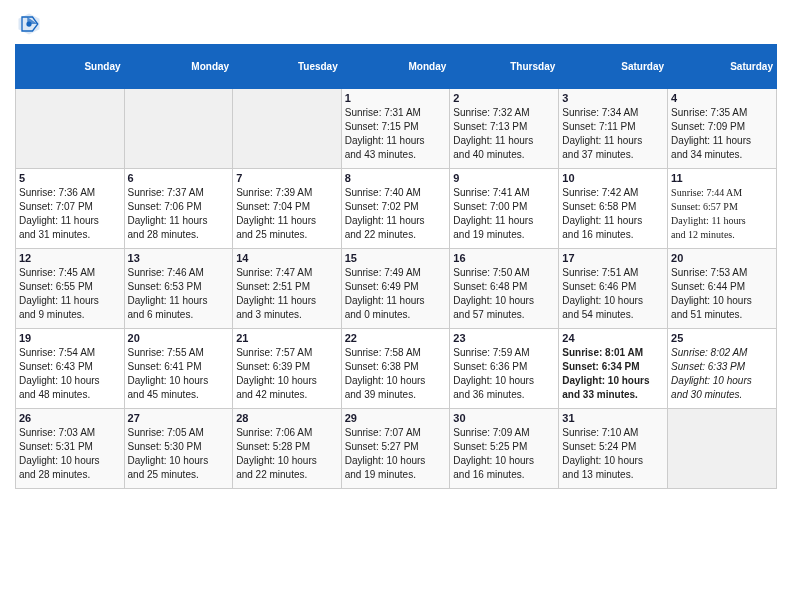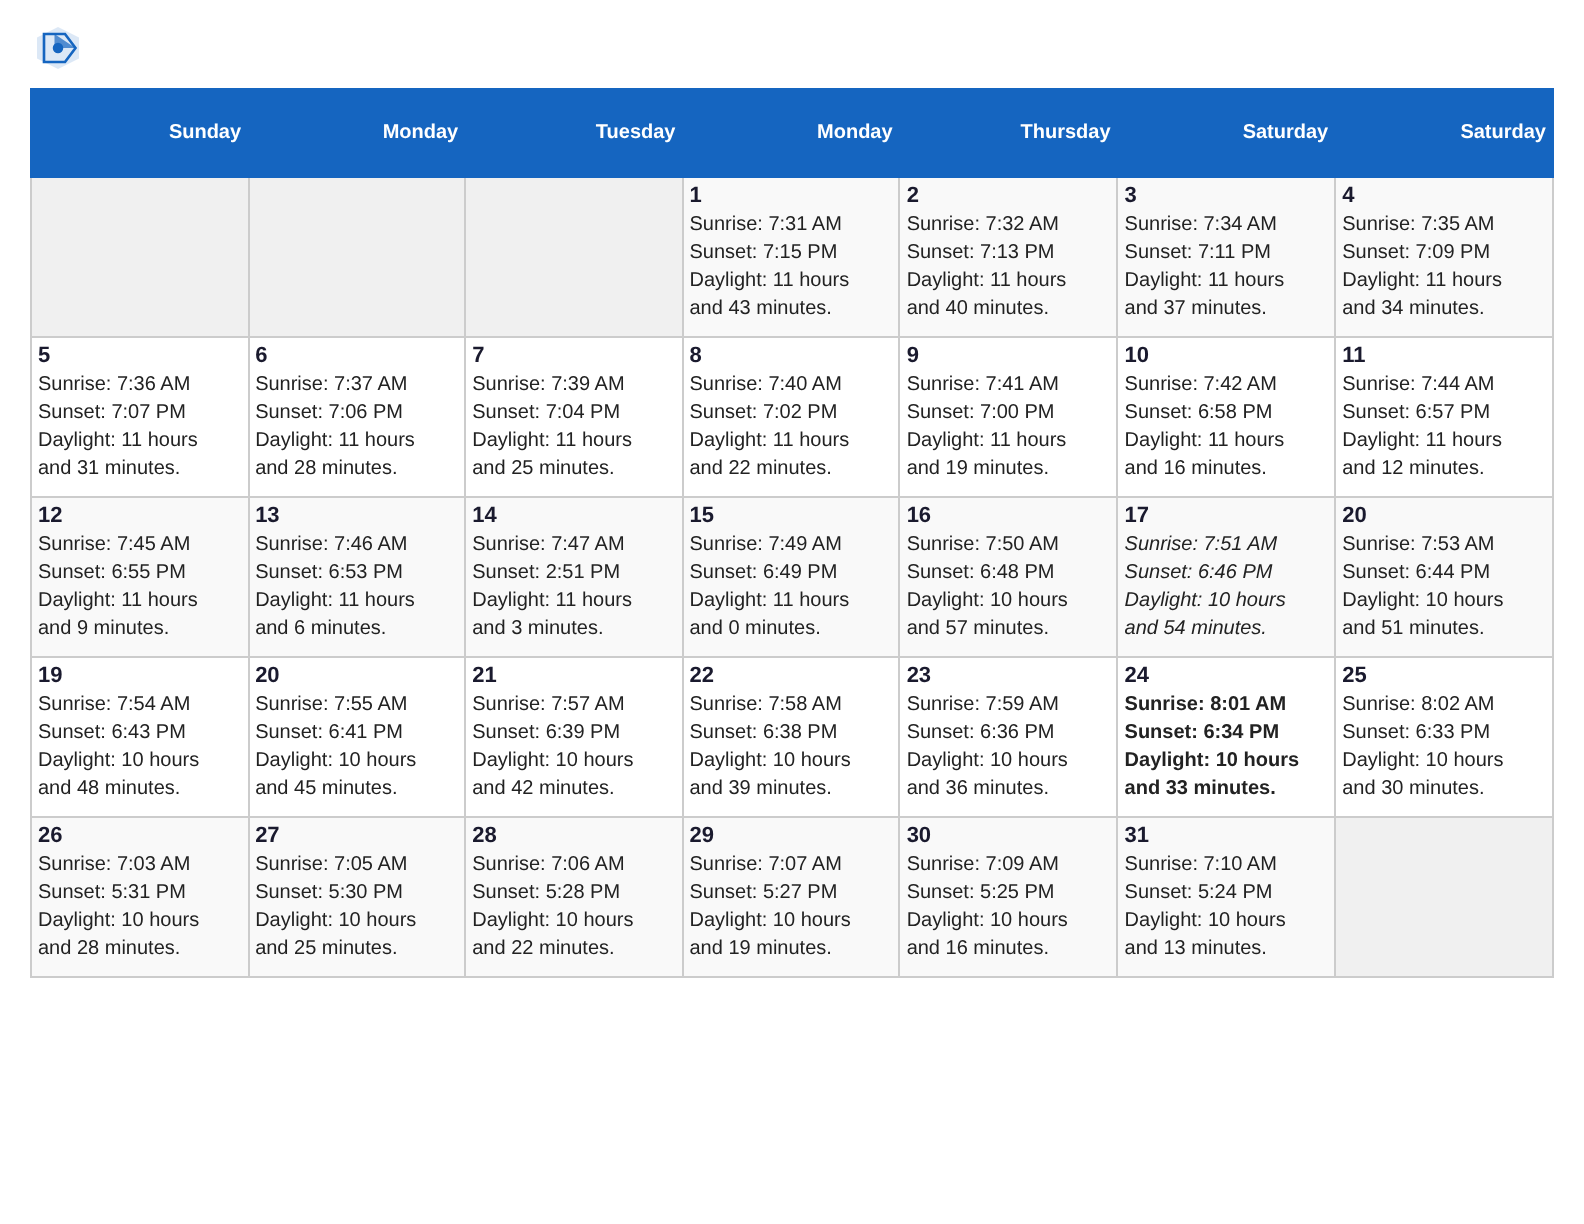--- a/index.html
+++ b/index.html
@@ -198,21 +198,21 @@
           </td>
           <td>
             <span class="day-number">10</span>
             <div class="day-info" style="white-space: pre-line;">Sunrise: 7:42 AM
 Sunset: 6:58 PM
 Daylight: 11 hours
 and 16 minutes.</div>
           </td>
           <td>
             <span class="day-number">11</span>
-            <div class="day-info" style="white-space: pre-line;">Sunrise: 7:44 AM
+            <div class="day-info" style="white-space: pre-line; font-family: Liberation Serif, serif;">Sunrise: 7:44 AM
 Sunset: 6:57 PM
 Daylight: 11 hours
 and 12 minutes.</div>
           </td>
         </tr>
         <tr>
           <td>
             <span class="day-number">12</span>
             <div class="day-info" style="white-space: pre-line;">Sunrise: 7:45 AM
 Sunset: 6:55 PM
@@ -242,21 +242,21 @@
           </td>
           <td>
             <span class="day-number">16</span>
             <div class="day-info" style="white-space: pre-line;">Sunrise: 7:50 AM
 Sunset: 6:48 PM
 Daylight: 10 hours
 and 57 minutes.</div>
           </td>
           <td>
             <span class="day-number">17</span>
-            <div class="day-info" style="white-space: pre-line; font-style: italic;">Sunrise: 7:51 AM
+            <div class="day-info" style="white-space: pre-line;">Sunrise: 7:51 AM
 Sunset: 6:46 PM
 Daylight: 10 hours
 and 54 minutes.</div>
           </td>
           <td>
             <span class="day-number">20</span>
             <div class="day-info" style="white-space: pre-line;">Sunrise: 7:53 AM
 Sunset: 6:44 PM
 Daylight: 10 hours
 and 51 minutes.</div>
@@ -300,21 +300,21 @@
           </td>
           <td>
             <span class="day-number">24</span>
             <div class="day-info" style="white-space: pre-line; font-weight: bold;">Sunrise: 8:01 AM
 Sunset: 6:34 PM
 Daylight: 10 hours
 and 33 minutes.</div>
           </td>
           <td>
             <span class="day-number">25</span>
-            <div class="day-info" style="white-space: pre-line;">Sunrise: 8:02 AM
+            <div class="day-info" style="white-space: pre-line; font-style: italic;">Sunrise: 8:02 AM
 Sunset: 6:33 PM
 Daylight: 10 hours
 and 30 minutes.</div>
           </td>
         </tr>
         <tr>
           <td>
             <span class="day-number">26</span>
             <div class="day-info" style="white-space: pre-line;">Sunrise: 7:03 AM
 Sunset: 5:31 PM

